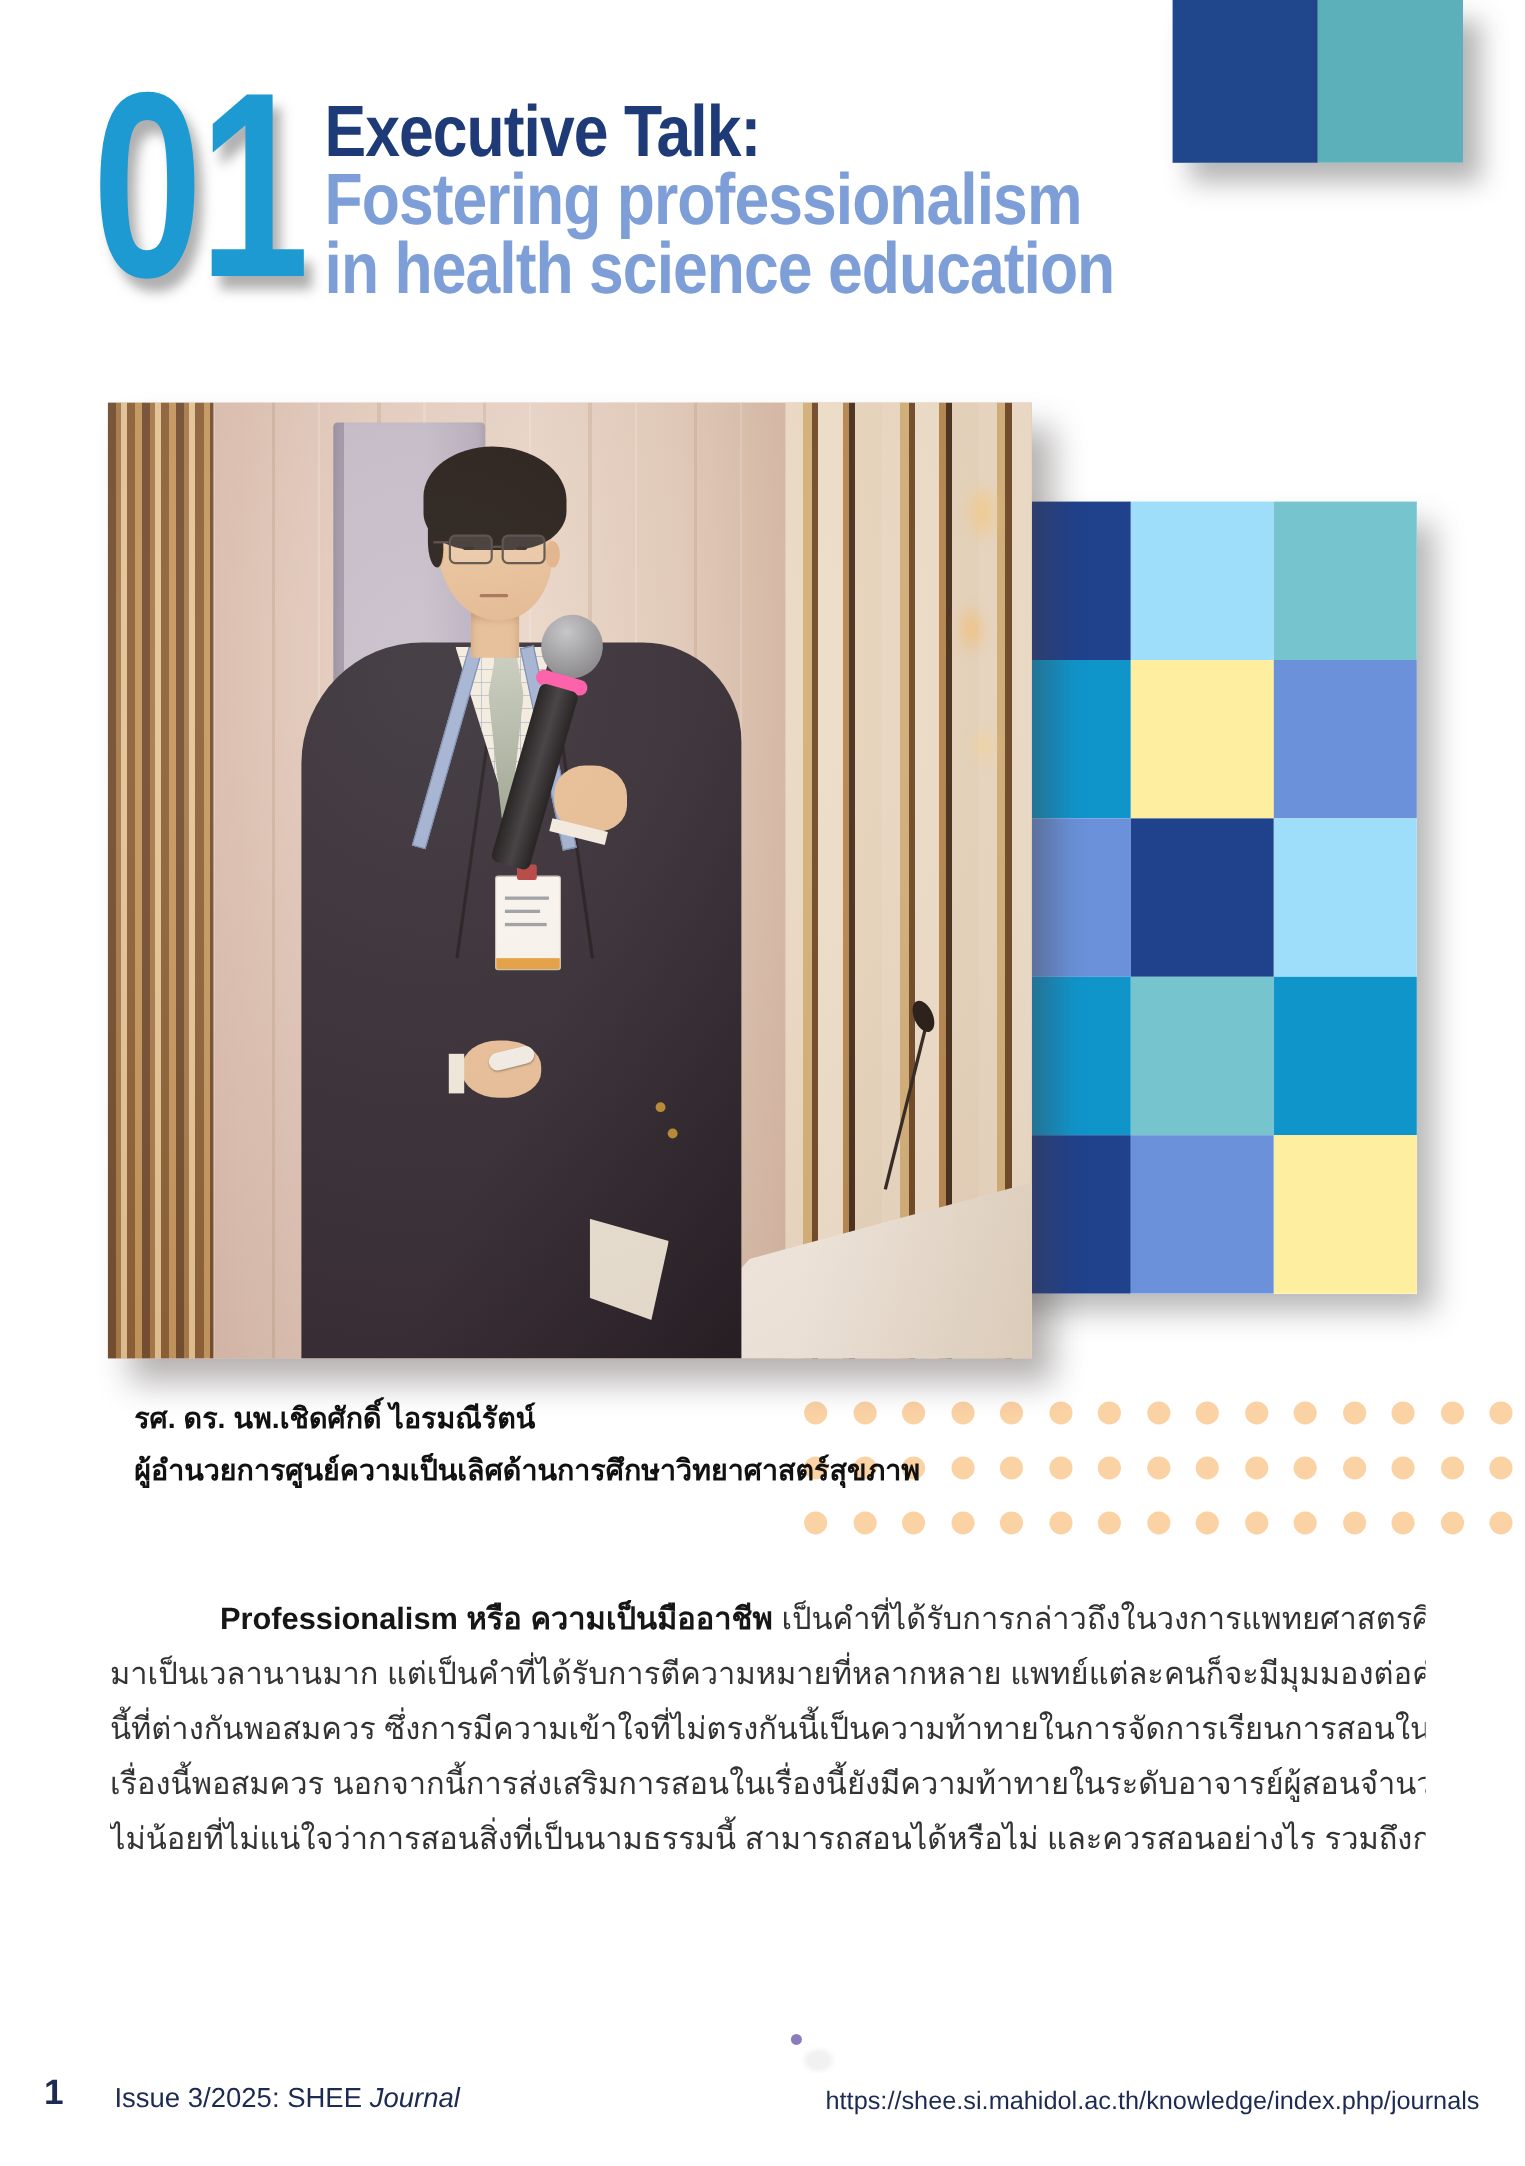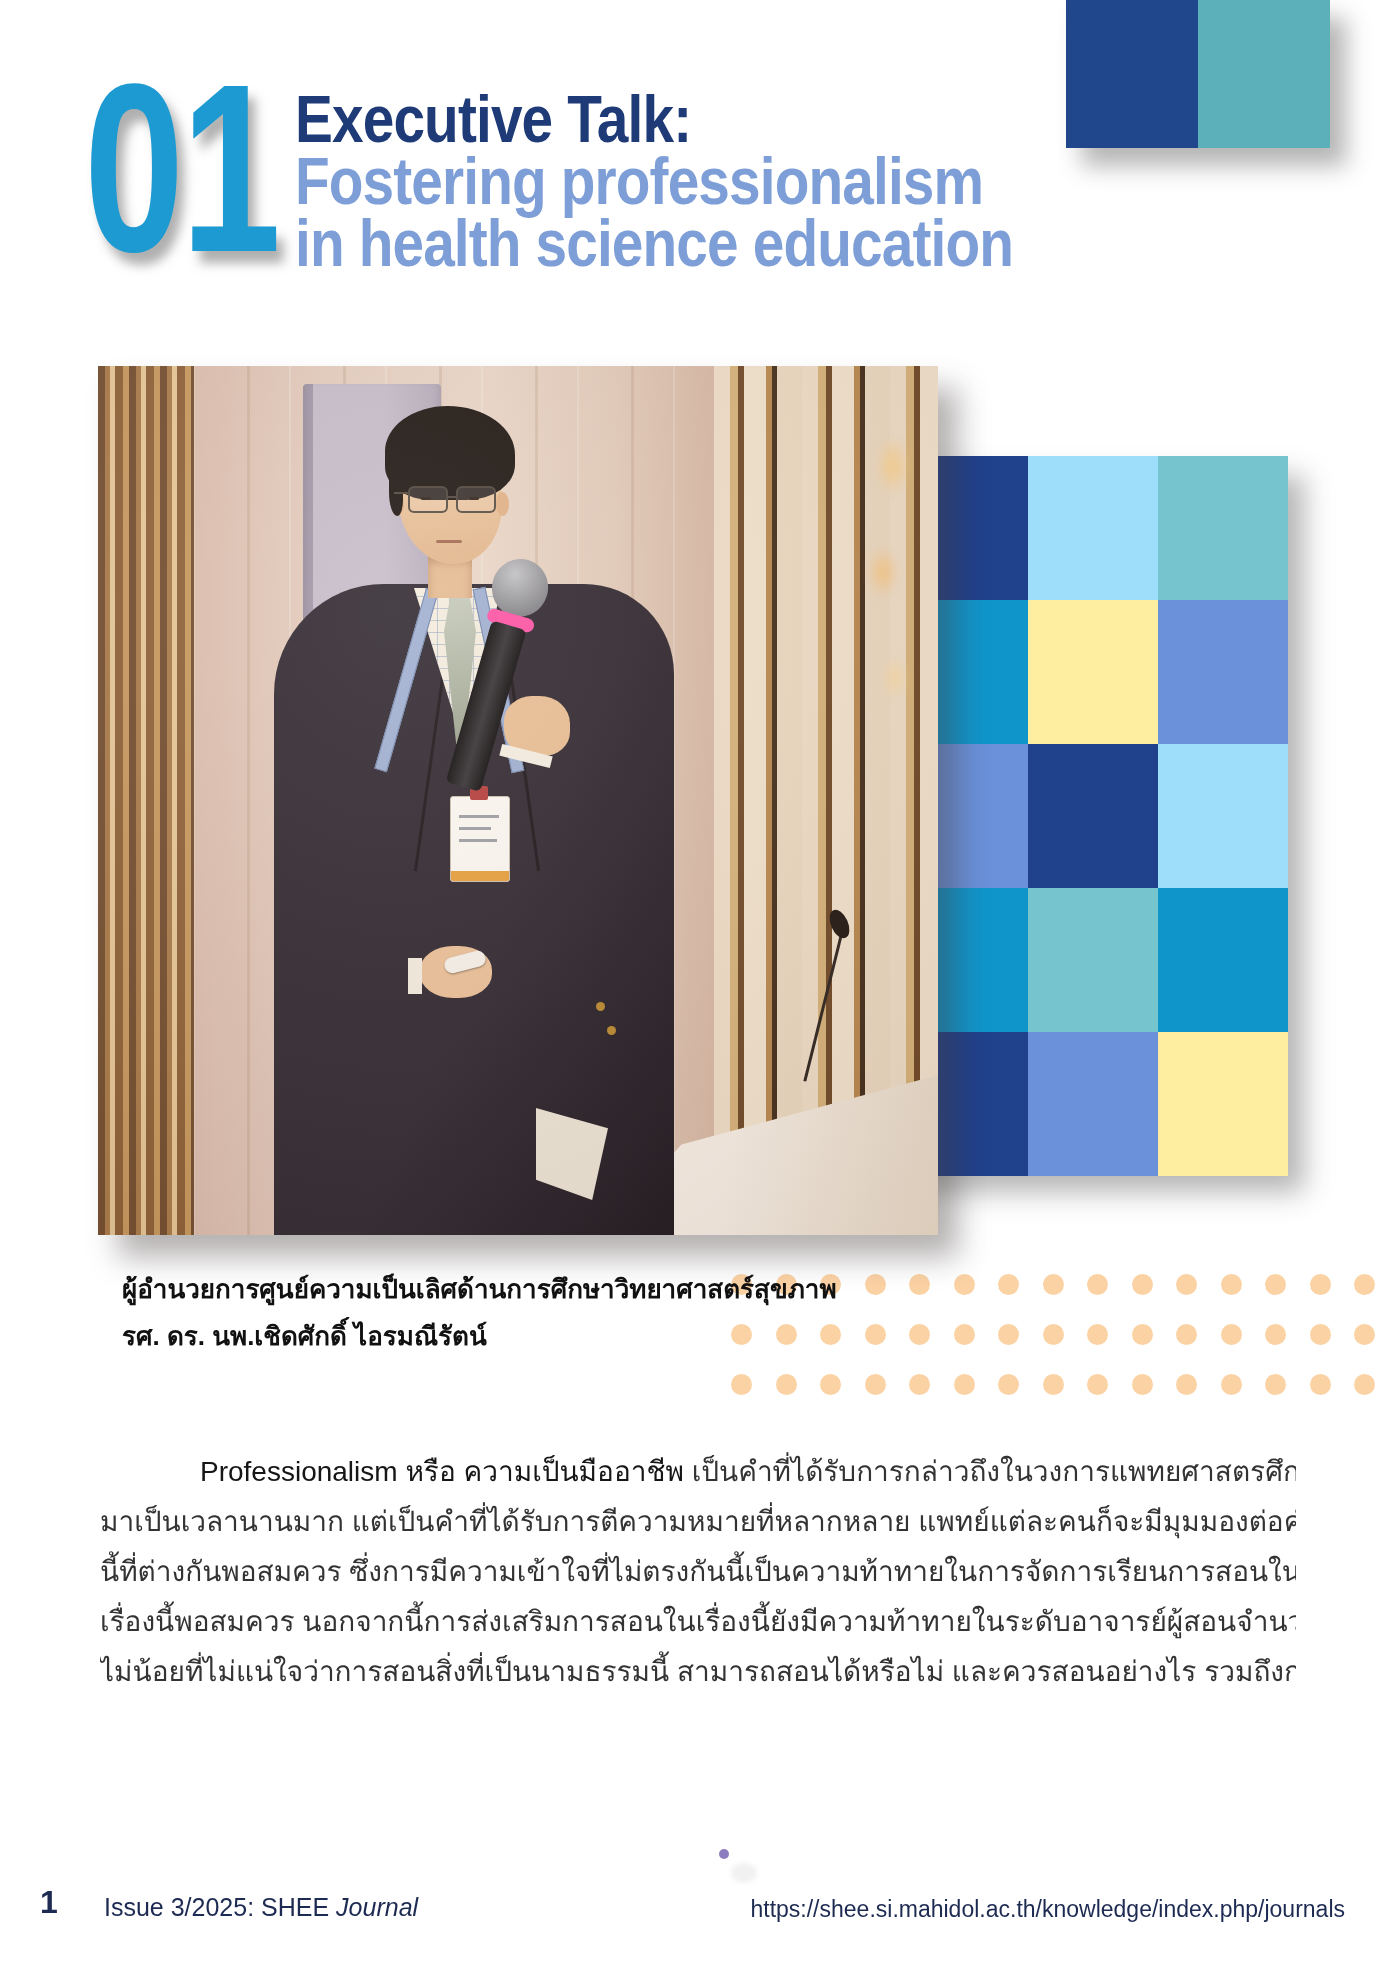--- a/index.html
+++ b/index.html
@@ -152,21 +152,21 @@
 
   
   .dots { left:731px; top:1274px; display:grid;
     grid-template-columns:repeat(15,44.5px); grid-auto-rows:50px; z-index:1; }
   .dots .dot { width:21px; height:21px; border-radius:50%; }
 
   
   .para { left:100px; top:1447px; width:1196px; color:#333333; z-index:4; }
   .para .p-line { font-size:28px; line-height:50px; white-space:nowrap; overflow:hidden; max-width:1196px; }
   .para .p-line.first { text-indent:100px; }
-  .para .lead { font-weight:400; color:#161616; }
+  .para .lead { font-weight:700; color:#161616; }
 
   
   .f-page { left:40px; top:1884px; font-size:32px; font-weight:700; color:#1d2a52; z-index:4; }
   .f-issue { left:104px; top:1893px; font-size:25px; color:#1d2a52; white-space:nowrap; z-index:4; }
   .f-issue .it { font-style:italic; }
   .f-url { right:41px; top:1896px; font-size:23px; color:#1d2a52; white-space:nowrap; z-index:4; }
   .mini-dot { left:719px; top:1849px; width:10px; height:10px; border-radius:50%; background:#8b7cc0; z-index:4; }
   .mini-smudge { left:731px; top:1863px; width:26px; height:20px; border-radius:50%; background:rgba(120,120,130,.10); filter:blur(2px); }
 </style>
 </head>
@@ -255,22 +255,22 @@
   <div class="abs m-hand2"></div>
   <div class="abs m-cuff2"></div>
   <div class="abs m-pointer"></div>
   <div class="abs m-btn b1"></div>
   <div class="abs m-btn b2"></div>
   <div class="abs m-shirttail"></div>
   <div class="abs ph-tint"></div>
 </div>
 
 <div class="abs caption">
+  <div class="c-line">รศ. ดร. นพ.เชิดศักดิ์ ไอรมณีรัตน์</div>
   <div class="c-line">ผู้อำนวยการศูนย์ความเป็นเลิศด้านการศึกษาวิทยาศาสตร์สุขภาพ</div>
-  <div class="c-line">รศ. ดร. นพ.เชิดศักดิ์ ไอรมณีรัตน์</div>
 </div>
 
 <div class="abs dots">
     <span class="dot" style="background: rgb(251, 210, 164);"></span>
     <span class="dot" style="background: rgb(251, 210, 164);"></span>
     <span class="dot" style="background: rgb(251, 210, 164);"></span>
     <span class="dot" style="background: rgb(251, 210, 164);"></span>
     <span class="dot" style="background: rgb(251, 210, 164);"></span>
     <span class="dot" style="background: rgb(251, 210, 164);"></span>
     <span class="dot" style="background: rgb(251, 210, 164);"></span>

